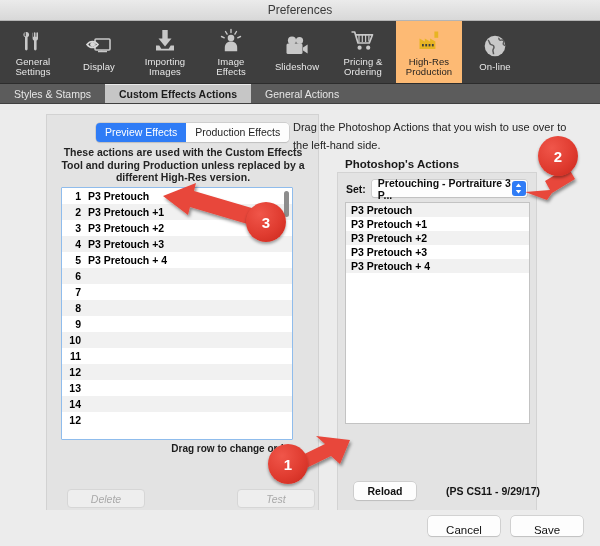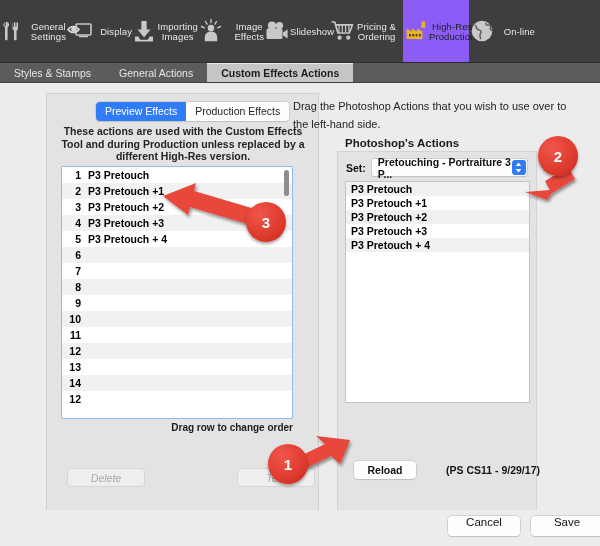--- a/index.html
+++ b/index.html
@@ -21,25 +21,25 @@
   }
 
   
   .toolbar{
     height:62px;width:600px;
     background:#3e3e3e;
     display:flex;align-items:stretch;
     border-bottom:1px solid #2c2c2c;
   }
   .tb-item{
-    width:66px;display:flex;flex-direction:row;align-items:center;
-    justify-content:space-between;box-sizing:border-box;
+    width:66px;display:flex;flex-direction:column;align-items:center;
+    justify-content:center;box-sizing:border-box;
     cursor:default;
   }
-  .tb-item.selected{background:#8b5cf6;margin-left:7px;}
+  .tb-item.selected{background:#fdba74;}
   .tb-icon{height:28px;display:flex;align-items:center;justify-content:center;}
   .tb-label{
     font-size:9.5px;line-height:10.5px;color:#e8e8e8;text-align:center;
     margin-top:2px;letter-spacing:.1px;
   }
   .tb-item.selected .tb-label{color:#1d1d1d;}
 
   
   .tabstrip{
     height:19px;width:600px;background:#5c5c5c;
@@ -169,42 +169,45 @@
   }
 
   
   .footer{
     position:absolute;left:0;top:510px;width:600px;height:36px;background:#ececec;
   }
   .foot-btn{
     position:absolute;top:6px;width:72px;height:20px;
     background:#fdfdfd;border-radius:4px;
     box-shadow:0 0 0 .5px #b7b7b7,0 1px 1px rgba(0,0,0,.14);
-    display:flex;align-items:flex-start;justify-content:center;
-    font-size:11.5px;color:#111;cursor:default;margin-left:20px;
+    display:flex;align-items:flex-end;justify-content:center;
+    font-size:11.5px;color:#111;cursor:default;
   }
   .foot-btn.cancel{left:428px;}
   .foot-btn.save{left:511px;}
 
   
   .ann{position:absolute;pointer-events:none;}
   .badge{
     position:absolute;border-radius:50%;
     background:radial-gradient(circle at 35% 30%,#f0564a 0%,#e03c30 55%,#c9271c 100%);
     box-shadow:0 2px 3px rgba(0,0,0,.35);
     display:flex;align-items:center;justify-content:center;
     color:#fff;font-size:15px;font-weight:bold;
   }
   .ann-svg{position:absolute;left:0;top:0;}
 </style>
 </head>
 <body>
 
 <div class="win">
 
+  <div class="titlebar">
+    <span>Preferences</span>
+  </div>
 
   <div class="toolbar">
 
     <div class="tb-item">
       <div class="tb-icon">
         <svg width="26" height="26" viewBox="0 0 26 26">
           <g fill="#c8c8c8">
             <path d="M6 4c-1.6 0-2.6 1.3-2.6 2.7 0 1.1.7 2 1.6 2.4V21c0 .8.6 1.4 1.3 1.4S7.6 21.8 7.6 21V9.1c.9-.4 1.5-1.3 1.5-2.4C9.1 5.3 8.1 4 6.5 4H6z"></path>
             <rect x="4.6" y="4.2" width="1.2" height="4" fill="#3e3e3e"></rect>
             <path d="M13.4 4.2c-.5 0-.8.4-.8.9v5.3c0 1 .6 1.8 1.4 2.1V21c0 .8.6 1.4 1.3 1.4s1.3-.6 1.3-1.4v-8.5c.8-.3 1.4-1.1 1.4-2.1V5.1c0-.5-.4-.9-.8-.9s-.8.4-.8.9v3.6h-.9V5.1c0-.5-.3-.9-.8-.9s-.8.4-.8.9v3.6h-.9V5.1c0-.5-.3-.9-.7-.9z"></path>
@@ -316,25 +319,25 @@
       </div>
       <div class="tb-label" style="white-space:pre-line">On-line</div>
     </div>
 
   </div>
 
   <div class="tabstrip">
     <div class="tab">
       <span>Styles &amp; Stamps</span>
     </div>
+    <div class="tab active">
+      <span>Custom Effects Actions</span>
+    </div>
     <div class="tab">
       <span>General Actions</span>
-    </div>
-    <div class="tab active">
-      <span>Custom Effects Actions</span>
     </div>
   </div>
 
   <div class="content">
 
     <div class="left-panel">
 
       <div class="seg">
         <div class="seg-btn on">
           <span>Preview Effects</span>

